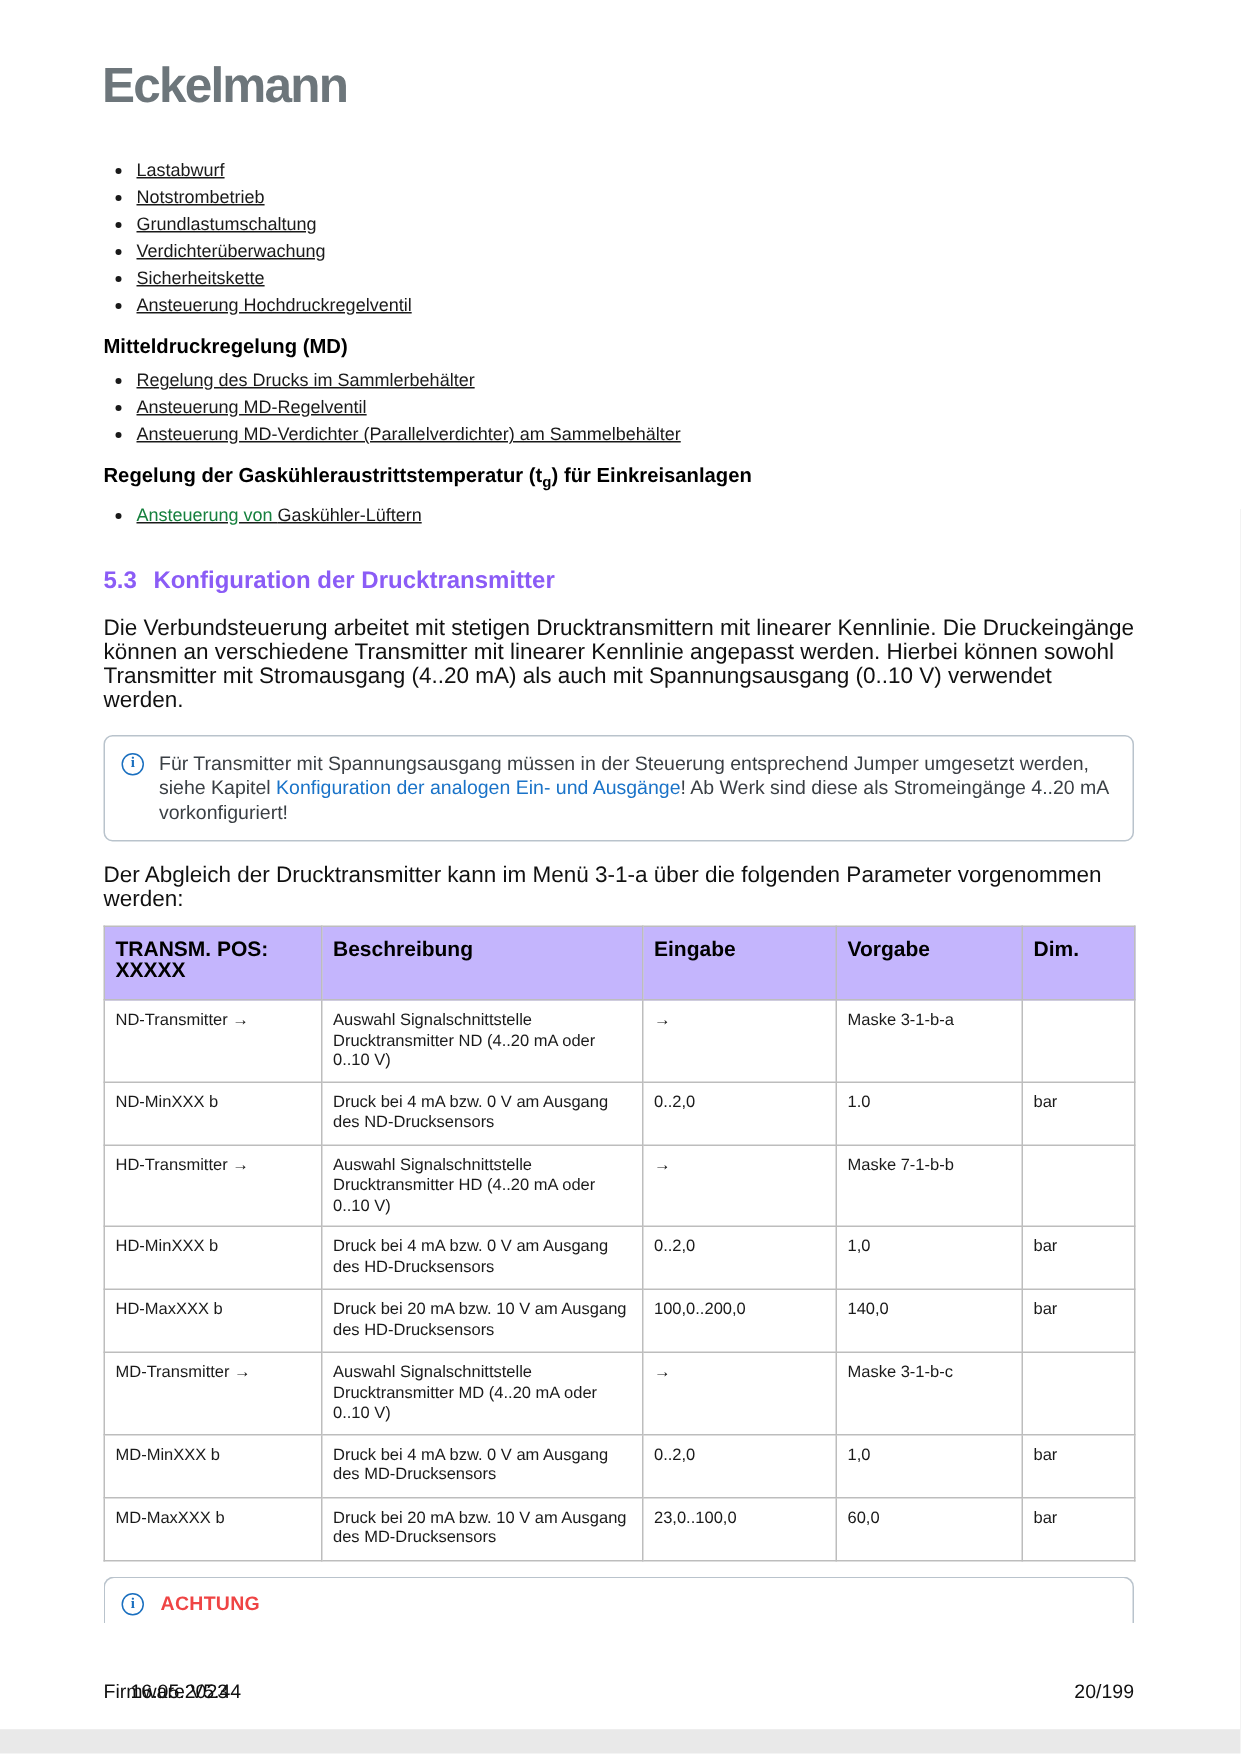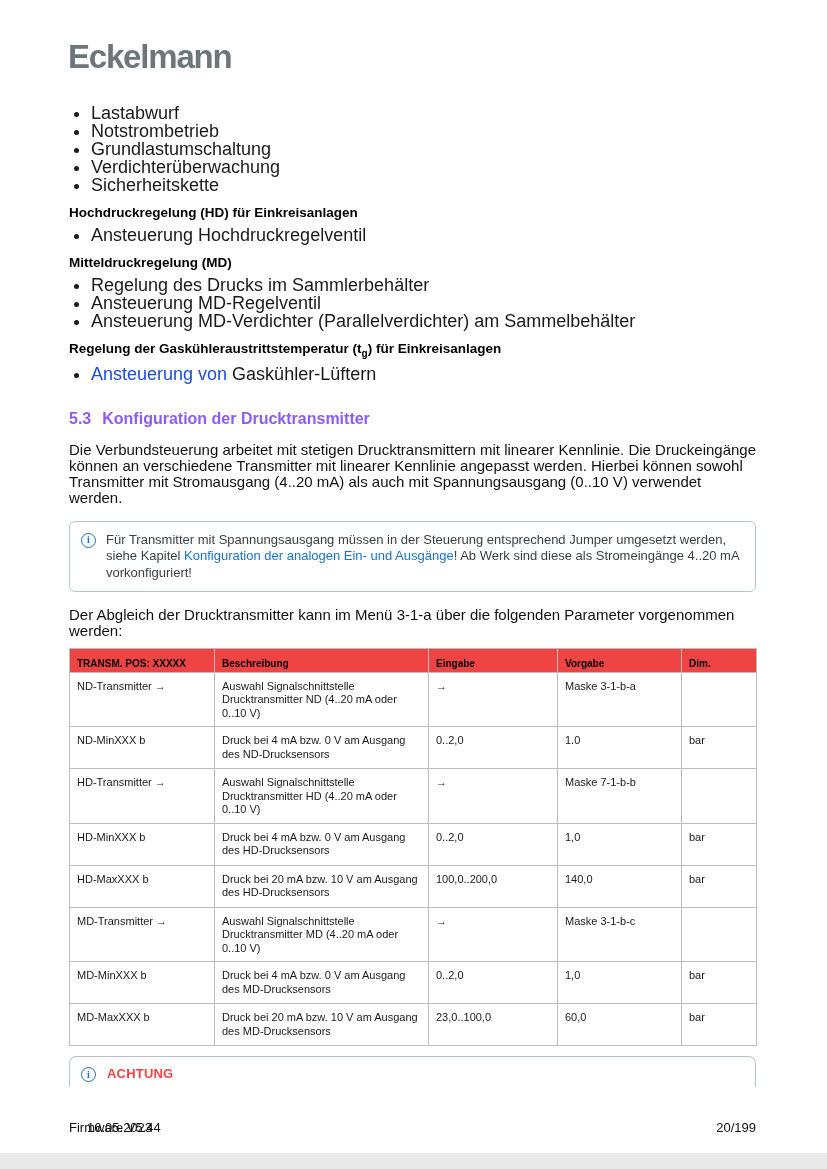--- a/index.html
+++ b/index.html
@@ -15,24 +15,24 @@
   }
   .logo {
     position: absolute; left: 68px; top: 38px;
     font-size: 33px; font-weight: bold; letter-spacing: -1.2px;
     color: #6d767b;
   }
   .flow {
     position: absolute; left: 69px; top: 105px; width: 687px;
   }
   ul.blist { margin: 0; padding-left: 22px; list-style: disc outside; }
-  ul.blist li { font-size: 18px; line-height: 17px; margin-bottom: 1px; }
+  ul.blist li { font-size: 12px; line-height: 17px; margin-bottom: 1px; text-decoration: underline; }
   .bold-head { font-size: 13.5px; font-weight: bold; margin: 11px 0 7px; color: #000; }
   .bold-head sub { font-size: 10px; }
-  .gray-part { color: #1d4ed8; }
+  .gray-part { color: #15803d; }
   .section-head { font-size: 16px; font-weight: bold; color: #8b5cf6; margin: 27px 0 14px; }
   .section-head .num { margin-right: 11px; }
   p.body { font-size: 15px; line-height: 16px; margin: 0 0 13px; color: #111; }
   .note-box {
     display: flex; gap: 10px; align-items: flex-start;
     border: 1px solid #b9c3cc; border-radius: 6px;
     padding: 10px 12px 10px 11px;
     margin: 15px 0 15px;
     font-size: 13px; line-height: 16.5px; color: #3a3f44;
   }
@@ -47,21 +47,21 @@
   a.doclink { color: #1a73c8; text-decoration: none; cursor: pointer; }
   table.params {
     width: 100%; border-collapse: collapse; table-layout: fixed;
     font-size: 11px; margin-top: 1px;
   }
   table.params th, table.params td {
     border: 1px solid #bdbdbd; vertical-align: top; text-align: left;
     padding: 7px 7px; line-height: 13.5px; word-wrap: break-word;
   }
   table.params th {
-    background: #ef4444; font-weight: bold; font-size: 10px; padding: 8px 7px 1px;
+    background: #c4b5fd; font-weight: bold; font-size: 14px; padding: 8px 7px 13px;
     color: #000;
   }
   table.params tr.tall td { padding-bottom: 6px; }
   .achtung-box {
     margin-top: 10px;
     border: 1px solid #b9c3cc; border-bottom: none;
     border-radius: 7px 7px 0 0;
     height: 31px; overflow: hidden;
     display: flex; gap: 11px; align-items: flex-start;
     padding: 9px 12px 0 11px;
@@ -85,21 +85,20 @@
   <div class="flow">
 
     <ul class="blist">
       <li>Lastabwurf</li>
       <li>Notstrombetrieb</li>
       <li>Grundlastumschaltung</li>
       <li>Verdichterüberwachung</li>
       <li>Sicherheitskette</li>
     </ul>
 
-    <div class="bold-head">Hochdruckregelung (HD) für Einkreisanlagen</div>
     <ul class="blist">
       <li>Ansteuerung Hochdruckregelventil</li>
     </ul>
 
     <div class="bold-head">Mitteldruckregelung (MD)</div>
     <ul class="blist">
       <li>Regelung des Drucks im Sammlerbehälter</li>
       <li>Ansteuerung MD-Regelventil</li>
       <li>Ansteuerung MD-Verdichter (Parallelverdichter) am Sammelbehälter</li>
     </ul>

